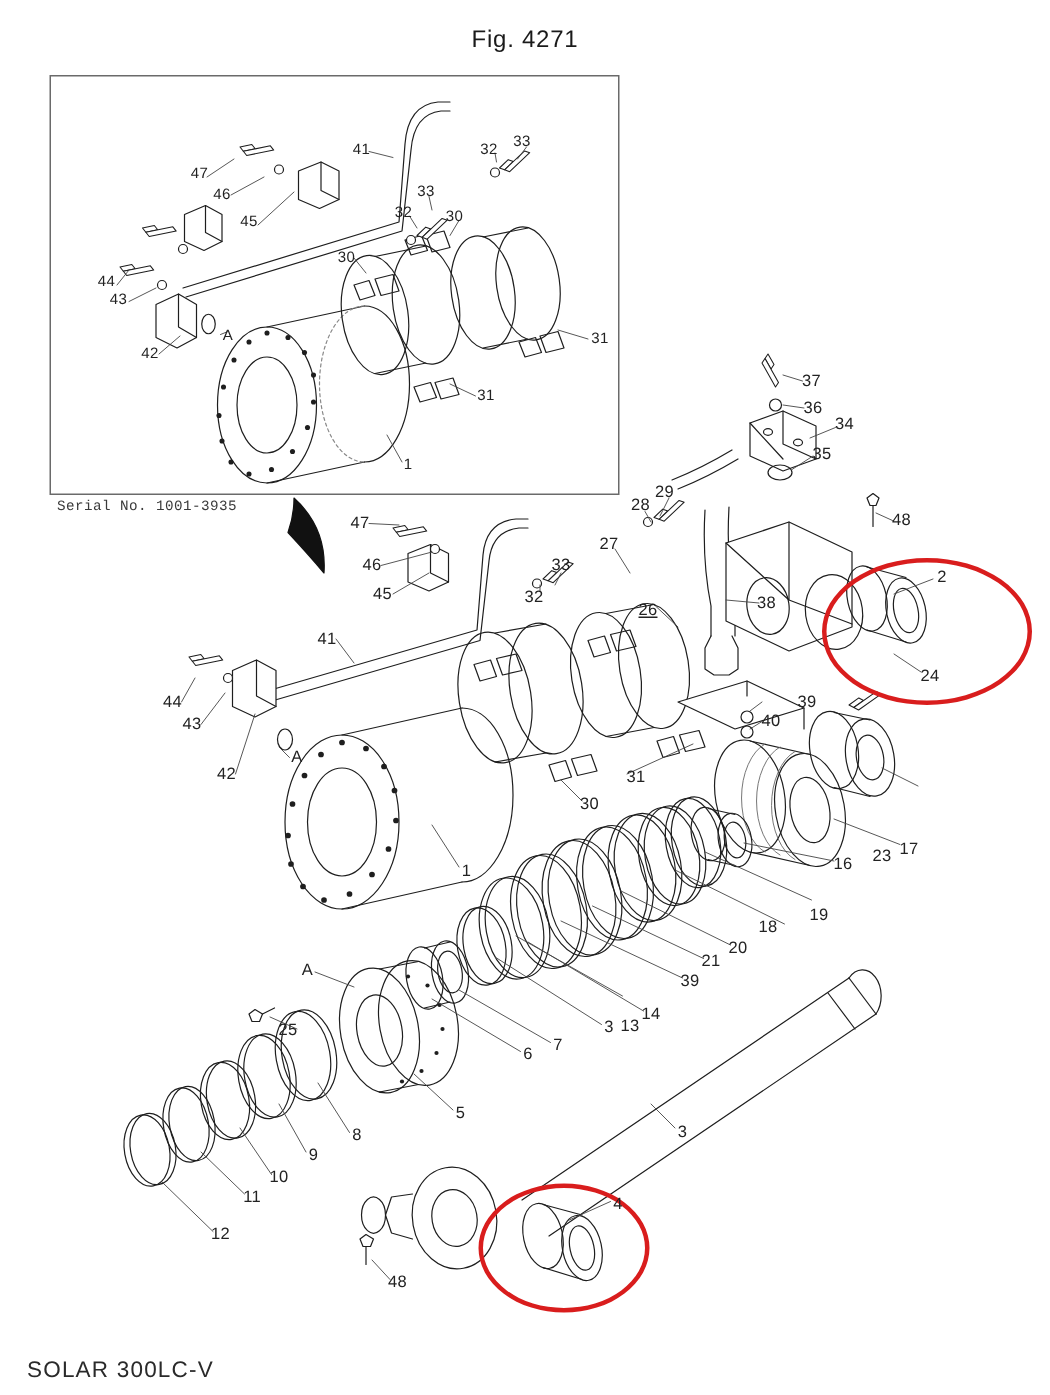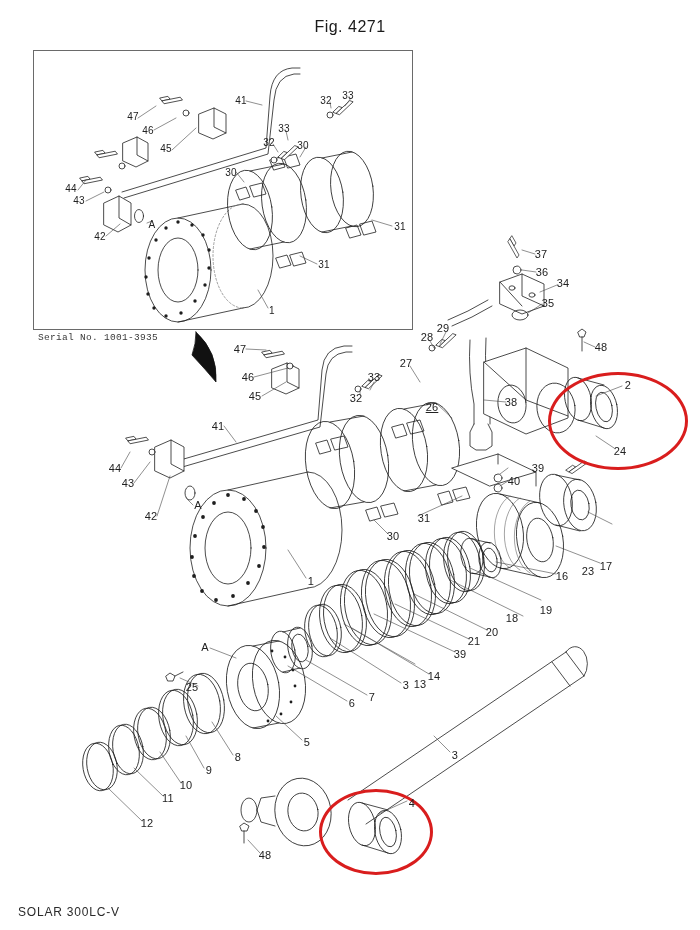--- a/index.html
+++ b/index.html
@@ -43,21 +43,21 @@
     top: 332px;
     font-size: 9.5px;
     color: #3a3a3a;
     letter-spacing: 0.3px;
     font-family: Liberation Mono, monospace;
   }
   #model-label {
     position: absolute;
     left: 18px;
     top: 905px;
-    font-size: 12px;
+    font-size: 15px;
     color: #2a2a2a;
     letter-spacing: 0.8px;
   }
   svg.art {
     position: absolute;
     left: 0;
     top: 0;
     width: 700px;
     height: 930px;
     pointer-events: none;

